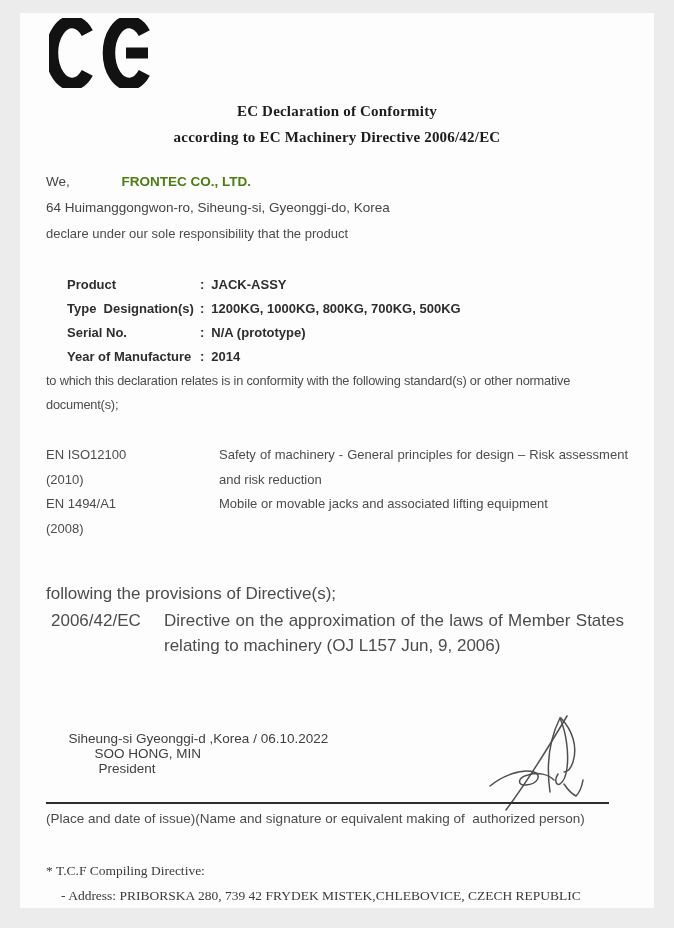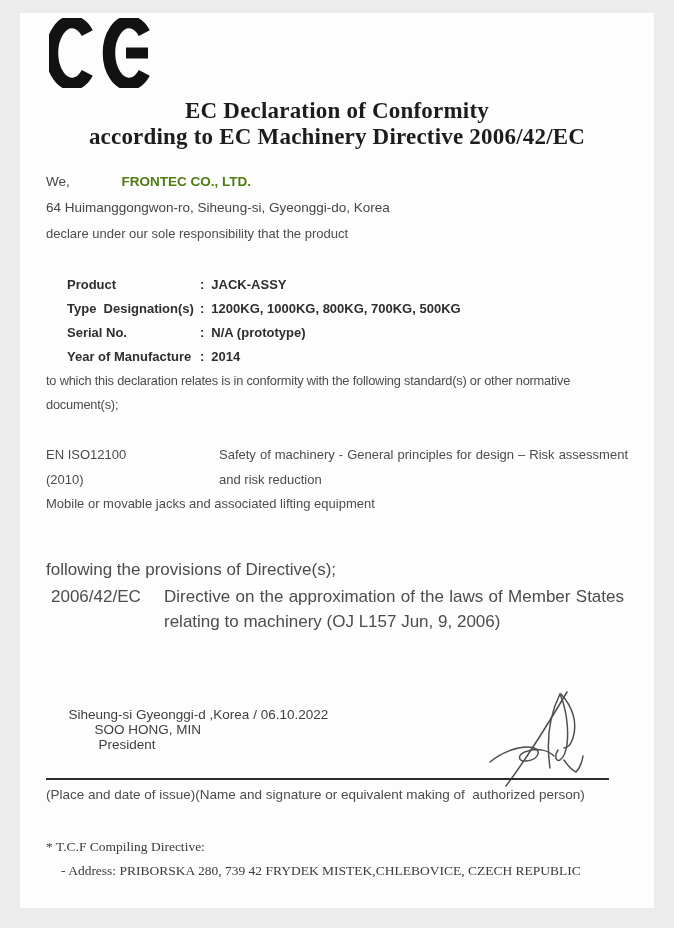--- a/index.html
+++ b/index.html
@@ -18,21 +18,21 @@
     padding: 5px 26px 0 26px;
     position: relative;
     overflow: hidden;
   }
   .ce-wrap { margin-left: 3px; height: 72px; }
   .title-block {
     text-align: center;
     margin-top: 8px;
     font-family: "Liberation Serif", serif;
     font-weight: bold;
-    font-size: 23px;
+    font-size: 15px;
     line-height: 26px;
     color: #1c1c1c;
     letter-spacing: 0.2px;
   }
   .intro { margin-top: 19px; font-size: 13.5px; line-height: 26px; }
   .intro .company { font-weight: bold; color: #4d7c0f; padding-left: 48px; }
   .intro .declare-line { font-size: 13px; color: #4c4c4c; }
 
   .product-block { margin-top: 26px; }
   .prod-row { display: flex; line-height: 24px; font-weight: bold; color: #2e2e2e; font-size: 13px; margin-left: 21px; }
@@ -127,20 +127,24 @@
 
   <div class="standards">
     <div class="std-row">
       <div class="std-codes">
         <div>EN ISO12100</div>
         <div>(2010)</div>
       </div>
       <div class="std-desc">Safety of machinery - General principles for design – Risk assessment and risk reduction</div>
     </div>
     <div class="std-row">
+      <div class="std-codes">
+        <div>EN 1494/A1</div>
+        <div>(2008)</div>
+      </div>
       <div class="std-desc">Mobile or movable jacks and associated lifting equipment</div>
     </div>
   </div>
 
   <div class="directives">
     <div class="dir-intro">following the provisions of Directive(s);</div>
     <div class="dir-row">
       <div class="dir-code">2006/42/EC</div>
       <div class="dir-desc">Directive on the approximation of the laws of Member States relating to machinery (OJ L157 Jun, 9, 2006)</div>
     </div>

